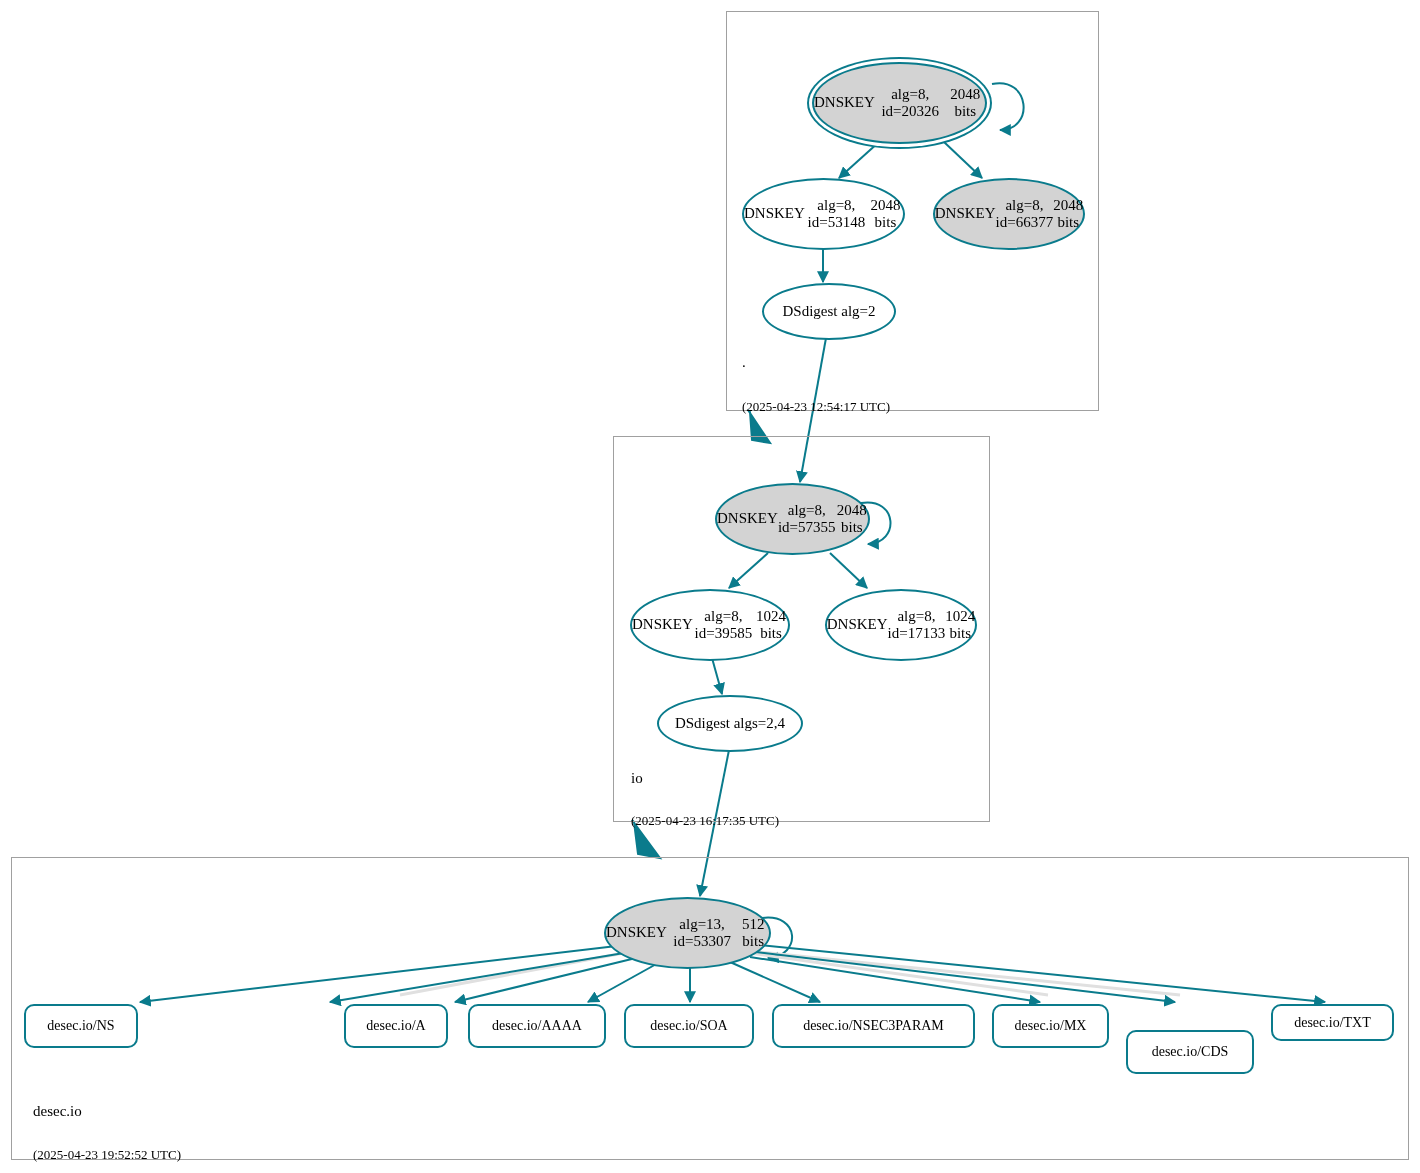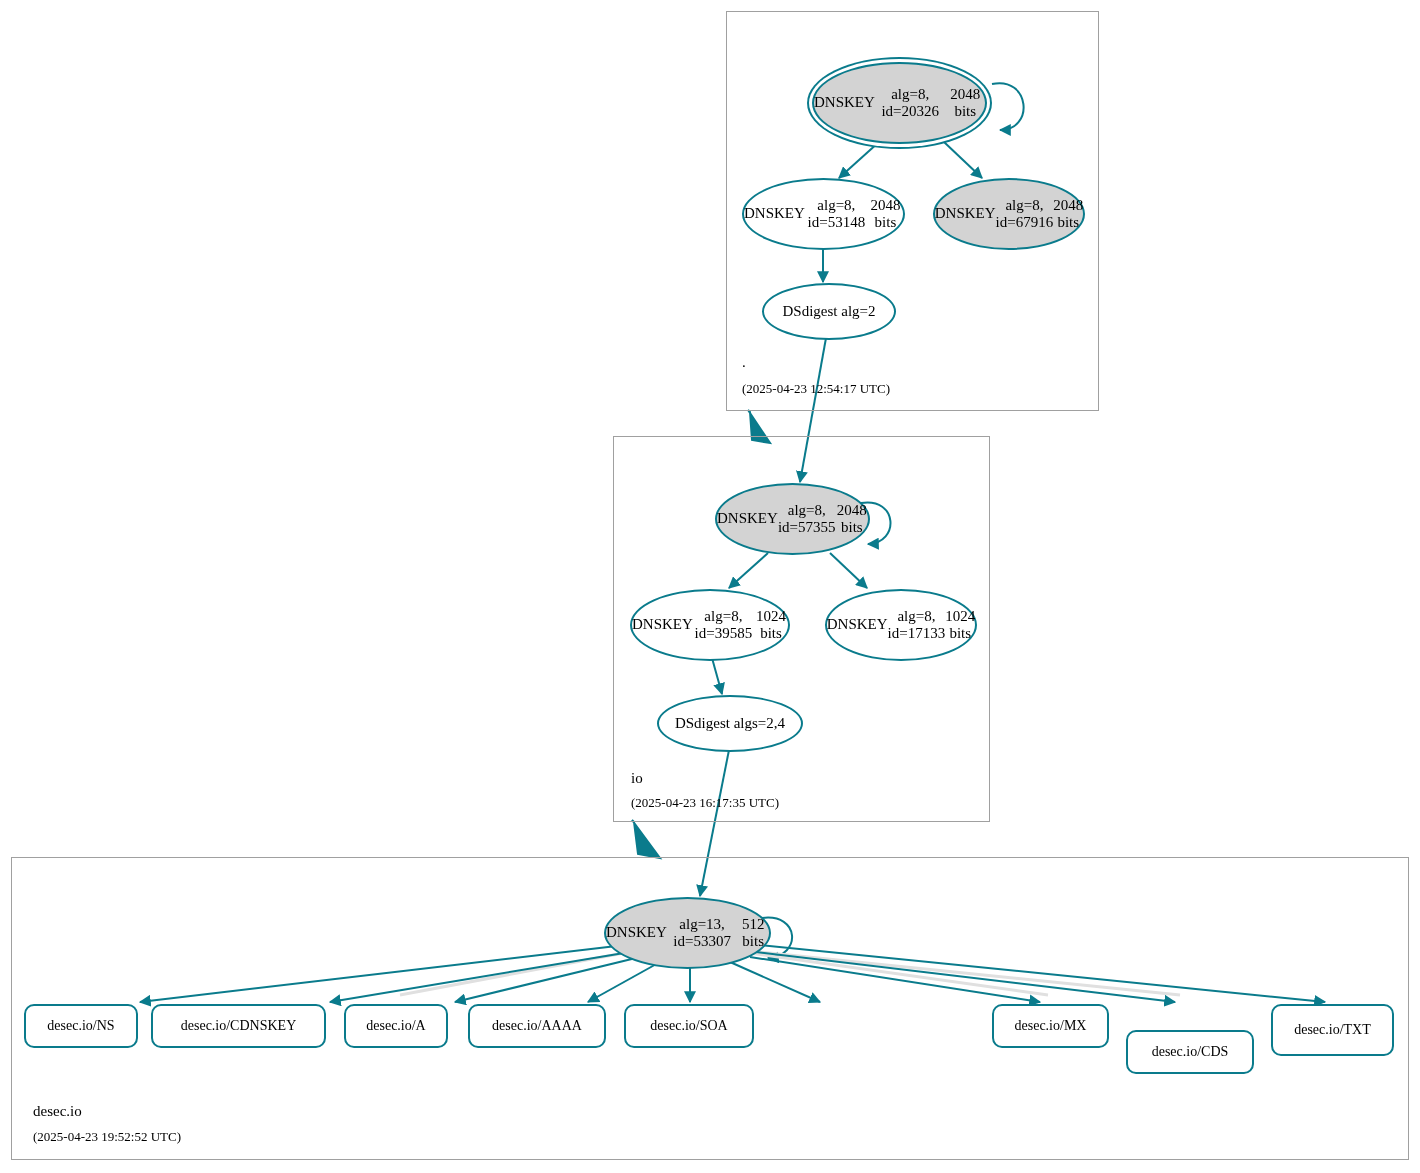--- a/index.html
+++ b/index.html
@@ -32,20 +32,21 @@
     position: absolute;
     font-family: "Liberation Serif", serif;
     color: #000000;
     white-space: nowrap;
   }
   .zone-name {
     font-size: 15px;
   }
   .zone-time {
     font-size: 13px;
+    margin-top: 18px;
   }
   .node {
     position: absolute;
     box-sizing: border-box;
     display: flex;
     align-items: center;
     justify-content: center;
     text-align: center;
     color: #000000;
     line-height: 1.15;
@@ -168,21 +169,21 @@
   </div>
 
   <div class="node ellipse" style="left:742px; top:178px; width:163px; height:72px;">
     <span class="t1">DNSKEY</span>
     <span class="t2">alg=8, id=53148</span>
     <span class="t3">2048 bits</span>
   </div>
 
   <div class="node ellipse filled" style="left:933px; top:178px; width:152px; height:72px;">
     <span class="t1">DNSKEY</span>
-    <span class="t2">alg=8, id=67916</span>
+    <span class="t2">alg=8, id=66377</span>
     <span class="t3">2048 bits</span>
   </div>
 
   <div class="node ellipse" style="left:762px; top:283px; width:134px; height:57px;">
     <span class="t1">DS</span>
     <span class="t2">digest alg=2</span>
   </div>
 
   <div class="node ellipse filled" style="left:715px; top:483px; width:155px; height:72px;">
     <span class="t1">DNSKEY</span>
@@ -209,35 +210,35 @@
 
   <div class="node ellipse filled" style="left:604px; top:897px; width:167px; height:72px;">
     <span class="t1">DNSKEY</span>
     <span class="t2">alg=13, id=53307</span>
     <span class="t3">512 bits</span>
   </div>
 
   <div class="rrset" style="left:24px; top:1004px; width:114px; height:44px;">
     <span>desec.io/NS</span>
   </div>
-  <div class="rrset" style="left:151px; top:1004px; width:175px; height:44px;">
-    <span>desec.io/CDNSKEY</span>
-  </div>
   <div class="rrset" style="left:344px; top:1004px; width:104px; height:44px;">
     <span>desec.io/A</span>
   </div>
   <div class="rrset" style="left:468px; top:1004px; width:138px; height:44px;">
     <span>desec.io/AAAA</span>
   </div>
   <div class="rrset" style="left:624px; top:1004px; width:130px; height:44px;">
     <span>desec.io/SOA</span>
   </div>
+  <div class="rrset" style="left:772px; top:1004px; width:203px; height:44px;">
+    <span>desec.io/NSEC3PARAM</span>
+  </div>
   <div class="rrset" style="left:992px; top:1004px; width:117px; height:44px;justify-content:center;">
     <span>desec.io/MX</span>
   </div>
   <div class="rrset" style="left:1126px; top:1004px; width:128px; height:44px;margin-top:26px;">
     <span>desec.io/CDS</span>
   </div>
-  <div class="rrset" style="left:1271px; top:1004px; width:123px; height:52px;">
+  <div class="rrset" style="left:1271px; top:1004px; width:123px; height:37px;">
     <span>desec.io/TXT</span>
   </div>
 
 </div>
 
 </body></html>

